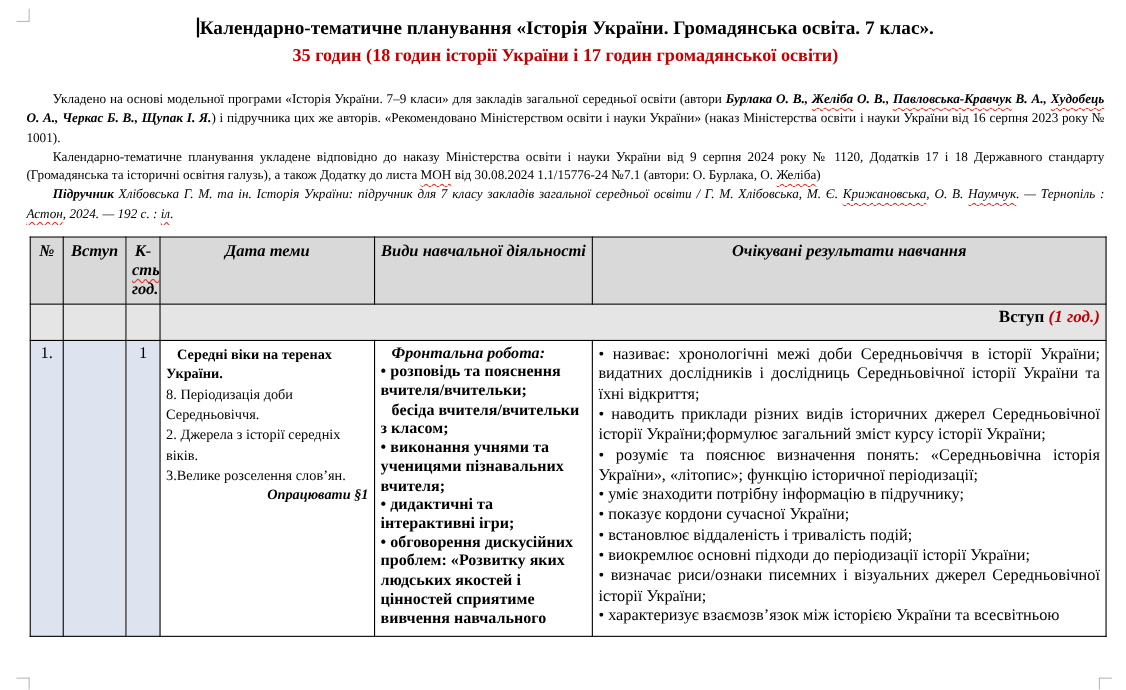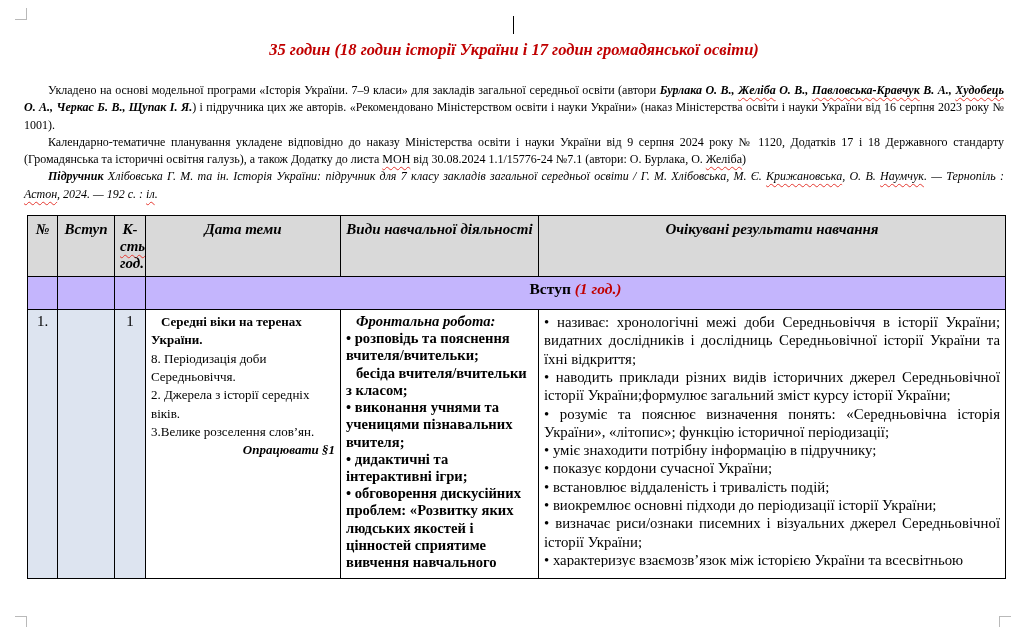--- a/index.html
+++ b/index.html
@@ -4,34 +4,34 @@
 <style>
   html,body{margin:0;padding:0;background:#ffffff;}
   .page{position:relative;width:1024px;height:627px;background:#fff;overflow:hidden;
         font-family:"Liberation Serif","DejaVu Serif",serif;color:#000;}
   .mark{position:absolute;width:11px;height:11px;}
   .mark-tl{left:15px;top:8px;border-right:1px solid #b9b9b9;border-bottom:1px solid #b9b9b9;}
   .mark-bl{left:15px;top:616px;border-right:1px solid #b9b9b9;border-top:1px solid #b9b9b9;}
   .mark-br{left:999px;top:616px;border-left:1px solid #b9b9b9;border-top:1px solid #b9b9b9;}
   .doc{padding:14px 20px 0 24px;}
   .title{font-size:17.5px;font-weight:bold;text-align:center;line-height:22px;margin:0 0 3px 0;}
-  .subtitle{font-size:16.5px;font-weight:bold;font-style:italic;color:#c00000;
+  .subtitle{font-size:16.5px;font-weight:bold;color:#c00000;
             text-align:center;line-height:21px;margin:0 0 22px 0;}
   .cursor{display:inline-block;width:1.5px;height:18px;background:#000;vertical-align:-3px;margin-right:1px;}
   .body-para{margin:0;text-indent:24px;text-align:justify;font-size:12px;line-height:17.3px;}
   .italic{font-style:italic;}
   .b{font-weight:bold;}
   .i{font-style:italic;}
   .sp{text-decoration:underline;text-decoration-style:wavy;text-decoration-color:#e5372f;
       text-decoration-thickness:1px;text-underline-offset:2.5px;}
   .plan-table{border-collapse:collapse;table-layout:fixed;width:978px;margin:12px 0 0 3px;}
   .plan-table td,.plan-table th{border:1.5px solid #000;vertical-align:top;padding:3px 5px;overflow:hidden;}
   .head-row th{background:#d9d9d9;font-weight:bold;font-style:italic;text-align:center;
                height:52px;font-size:15px;line-height:17px;padding-top:5px;}
-  .section-row td{background:#c4b5fd;height:26px;}
+  .section-row td{background:#e5e5e5;height:26px;text-align:right;}
   .section-title{text-align:center;font-size:15.5px;padding-top:6px;}
   .body-row td{height:262px;}
   .shade{background:#dde4f0;}
   .num{text-align:center;font-size:15px;}
   .clip{height:254px;overflow:hidden;}
   .para{margin:0;}
   .align-right{text-align:right;}
   .align-indent{text-indent:10px;}
   .topic{font-size:13px;line-height:18.3px;}
   .activities{font-size:14.6px;line-height:17.2px;font-weight:bold;}
@@ -39,21 +39,21 @@
 </style>
 </head>
 <body>
 
 <div class="page">
   <div class="mark mark-tl"></div>
   <div class="mark mark-bl"></div>
   <div class="mark mark-br"></div>
 
   <div class="doc">
-    <div class="title"><span class="cursor"></span></div>
+    <div class="title"><span class="cursor"></span><span>Календарно-тематичне планування «Історія України. Громадянська освіта. 7 клас».</span></div>
     <div class="subtitle">35 годин (18 годин історії України і 17 годин громадянської освіти)</div>
 
     <p class="body-para"><span>Укладено на основі модельної програми «Історія України. 7–9 класи» для закладів загальної середньої освіти (автори </span><span class="b i">Бурлака О. В., </span><span class="b i sp">Желіба</span><span class="b i"> О. В., </span><span class="b i sp">Павловська-Кравчук</span><span class="b i"> В. А., </span><span class="b i sp">Худобець</span><span class="b i"> О. А., </span><span class="b i">Черкас Б. В., Щупак І. Я.</span><span>) і підручника цих же авторів. «Рекомендовано Міністерством освіти і науки України» (наказ Міністерства освіти і науки України від 16 серпня 2023 року № 1001).</span></p>
     <p class="body-para"><span>Календарно-тематичне планування  укладене відповідно до наказу Міністерства освіти і науки України від 9 серпня 2024 року № 1120, Додатків 17 і 18 Державного стандарту (Громадянська та історичні освітня галузь), а також Додатку до листа </span><span class="sp">МОН</span><span> від 30.08.2024 1.1/15776-24 №7.1 (автори: О. Бурлака, О. </span><span class="sp">Желіба</span><span>)</span></p>
     <p class="body-para italic"><span class="b">Підручник</span><span>  Хлібовська Г. М. та ін. Історія  України: підручник для 7 класу закладів загальної середньої освіти / Г. М. Хлібовська, М. Є. </span><span class="sp">Крижановська</span><span>, О. В. </span><span class="sp">Наумчук</span><span>. — Тернопіль : </span><span class="sp">Астон</span><span>, 2024. — 192 с. : </span><span class="sp">іл</span><span>.</span></p>
 
     <table class="plan-table">
       <colgroup>
         <col style="width:30px">
           <col style="width:57px">

